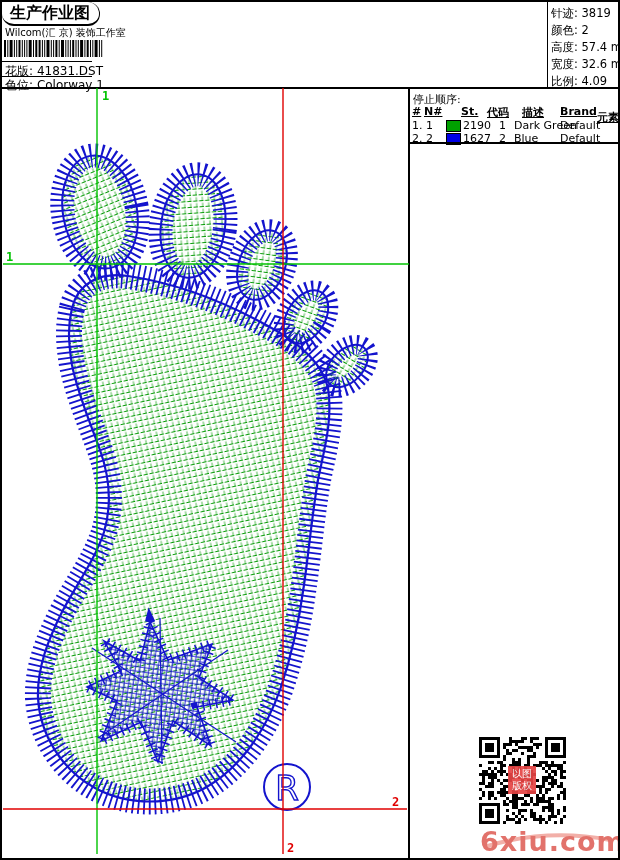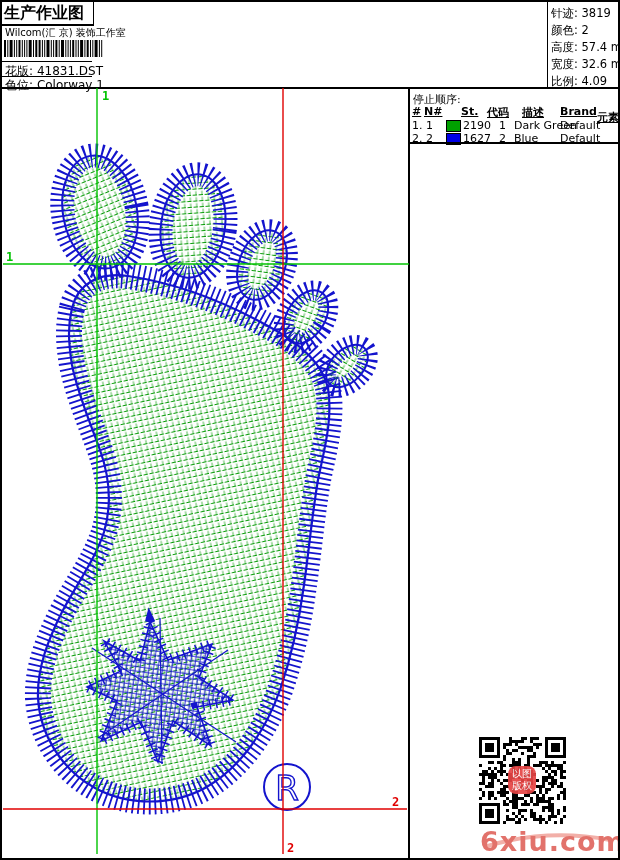--- a/index.html
+++ b/index.html
@@ -1,39 +1,39 @@
 <!DOCTYPE html>
 <html><head>
 <meta charset="utf-8">
 <style>
   html,body{margin:0;padding:0;background:#fff;}
   .page{position:relative;width:620px;height:860px;box-sizing:border-box;border:2px solid #000;
         font-family:"DejaVu Sans","Liberation Sans",sans-serif;background:#fff;overflow:hidden;}
   .abs{position:absolute;}
   
   .title-box{left:0;top:0;width:89px;height:22px;border-right:1px solid #000;border-bottom:2px solid #000;
-             font-size:16px;font-weight:bold;line-height:21px;padding-left:2px;white-space:nowrap;overflow:visible;}
+             font-size:16px;font-weight:bold;line-height:21px;padding-left:8px;white-space:nowrap;overflow:visible;border-radius:12px;}
   .studio{left:3px;top:24px;font-size:10px;white-space:nowrap;}
   .hrule{height:1px;background:#000;left:0;width:90px;}
   .field-row{left:3px;font-size:12px;white-space:nowrap;}
   .hdr-divider{left:545px;top:0;width:1px;height:86px;background:#000;}
   .hdr-bottom{left:0;top:85px;width:616px;height:2px;background:#000;}
   .stat-row{left:549px;font-size:11.5px;white-space:nowrap;}
   
   .content-divider{left:406px;top:87px;width:2px;height:769px;background:#000;}
   .panel{left:408px;top:86px;width:208px;height:56px;border-radius:24px;}
   .panel .t{position:absolute;font-size:11px;white-space:nowrap;}
   .panel .col-h{font-weight:bold;text-decoration:underline;}
   .swatch{position:absolute;width:13px;height:10px;border:1px solid #000;}
   .table-bottom{left:407px;top:140px;width:209px;height:2px;background:#000;}
   
   .design-svg{left:1px;top:86px;}
   
   .qr{left:477px;top:735px;}
-  .stamp{left:506px;top:764px;width:28px;height:28px;background:#e64444;border-radius:8px;
+  .stamp{left:506px;top:764px;width:28px;height:28px;background:#e64444;border-radius:0;
          color:#fff;font-size:10px;line-height:12px;text-align:center;padding-top:2px;box-sizing:border-box;opacity:.92;}
   .wm{left:478px;top:824px;font-size:27px;font-weight:bold;letter-spacing:1px;white-space:nowrap;}
   .wm-swoosh{left:474px;top:818px;}
 </style>
 </head>
 <body>
 
 <div class="page">
 
   <div class="abs title-box">生产作业图</div>

